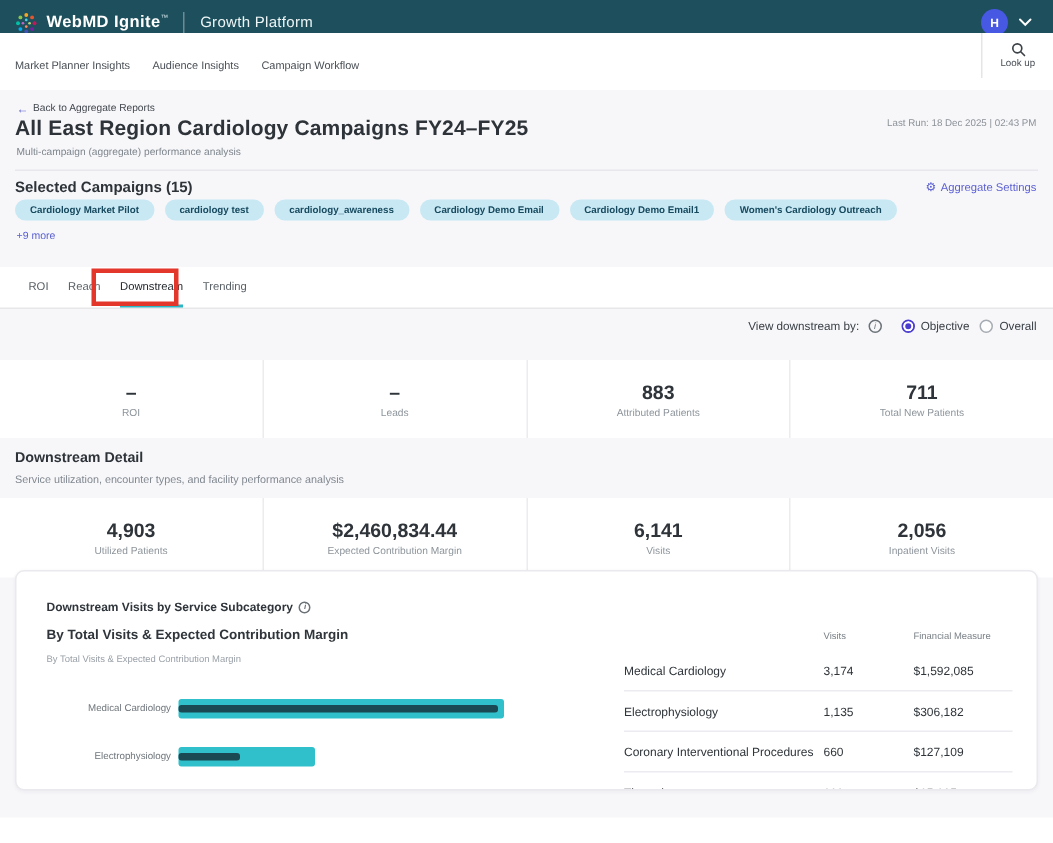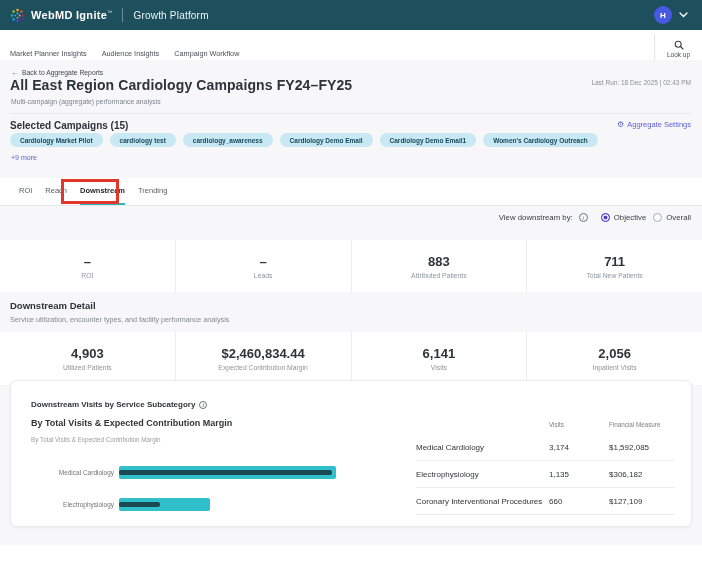--- a/index.html
+++ b/index.html
@@ -10,21 +10,21 @@
   .topbar { position:absolute; top:0; left:0; width:702px; height:30px; background:#1d4f5c; display:flex; align-items:center; padding:0 10px; color:#fff; }
   .logo { display:flex; align-items:center; }
   .brand { font-size:11px; font-weight:700; letter-spacing:.3px; margin-left:6px; color:#fff; }
   .tm { font-size:5px; vertical-align:super; color:#cfe3e8; font-weight:400; }
   .bar-divider { width:1px; height:14px; background:rgba(255,255,255,.35); margin:0 10px; }
   .product { font-size:10px; font-weight:500; color:#eef5f6; letter-spacing:.2px; }
   .topbar-right { margin-left:auto; display:flex; align-items:center; gap:7px; padding-right:4px; }
   .avatar { width:18px; height:18px; border-radius:50%; background:#4758e3; color:#fff; font-size:8px; font-weight:700; display:flex; align-items:center; justify-content:center; cursor:pointer; }
 
   
-  .navbar { position:absolute; top:34px; left:0; width:702px; height:46px; background:#fff; border-bottom:5px solid #c2410c; }
+  .navbar { position:absolute; top:22px; left:0; width:702px; height:46px; background:#fff; border-bottom:2px solid #c2410c; }
   .nav-items { display:flex; height:100%; padding-left:10px; }
   .nav-item { font-size:7.3px; color:#4a5056; display:flex; align-items:center; margin-right:15px; border-bottom:2px solid transparent; cursor:pointer; white-space:nowrap; }
   .nav-item.active { color:#1f2429; font-weight:700; border-bottom-color:#5f5bd7;margin-top:48px; }
   .lookup { position:absolute; right:0; top:0; height:30px; width:48px; border-left:1px solid #e4e5e9; display:flex; flex-direction:column; align-items:center; justify-content:center; gap:1px; cursor:pointer; background:#fff; }
   .lookup-label { font-size:6.5px; color:#4a5056; }
 
   
   .content { position:absolute; top:60px; left:0; width:702px; height:485px; background:#f7f7fa; overflow:hidden; }
 
   .back-link { position:absolute; top:8px; left:11px; font-size:6.8px; color:#41474d; display:flex; gap:3px; align-items:center; cursor:pointer; }
@@ -38,21 +38,21 @@
   .settings-link { position:absolute; top:60px; right:11px; font-size:7.5px; color:#5b5fd0; display:flex; align-items:center; gap:3px; cursor:pointer; }
   .gear { font-size:8px; }
   .chips { position:absolute; top:73px; left:10px; display:flex; gap:7px; }
   .chip { background:#c8e8f4; color:#174a5e; font-size:6.5px; font-weight:700; padding:3.5px 10px; border-radius:9px; white-space:nowrap; cursor:pointer; }
   .more-link { position:absolute; top:94px; left:11px; font-size:7px; color:#5b5fd0; cursor:pointer; }
 
   
   .tab-strip { position:absolute; top:118px; left:0; width:702px; height:28px; background:#fff; border-bottom:1px solid #e7e7ea; }
   .tabs { display:flex; height:100%; padding-left:19px; position:relative; }
   .tab { font-size:7.5px; color:#5a6167; display:flex; align-items:center; margin-right:13px; border-bottom:2px solid transparent; cursor:pointer; white-space:nowrap; }
-  .tab.active { color:#23282d; font-weight:700; border-bottom-color:#29b6c5; }
+  .tab.active { color:#23282d; font-weight:400; border-bottom-color:#29b6c5; }
   .annotation-box { position:absolute; left:61px; top:1px; width:58px; height:25px; border:3px solid #e3372c; pointer-events:none; }
 
   
   .view-by { position:absolute; top:153px; right:11px; display:flex; align-items:center; gap:6px; font-size:7.8px; color:#3a4046; }
   .info-icon { display:inline-flex; width:9px; height:9px; border:1px solid #6b7277; border-radius:50%; font-size:6px; color:#6b7277; align-items:center; justify-content:center; font-style:italic; }
   .radio-opt { display:flex; align-items:center; gap:4px; margin-left:7px; cursor:pointer; }
   .radio { width:9px; height:9px; border-radius:50%; border:1px solid #a6acb2; background:#fdfdfe; }
   .radio-opt.selected .radio { background:#4a3ccf; border-color:#4a3ccf; box-shadow:inset 0 0 0 1.5px #fff; }
   .radio-label { color:#3a4046; }
 

